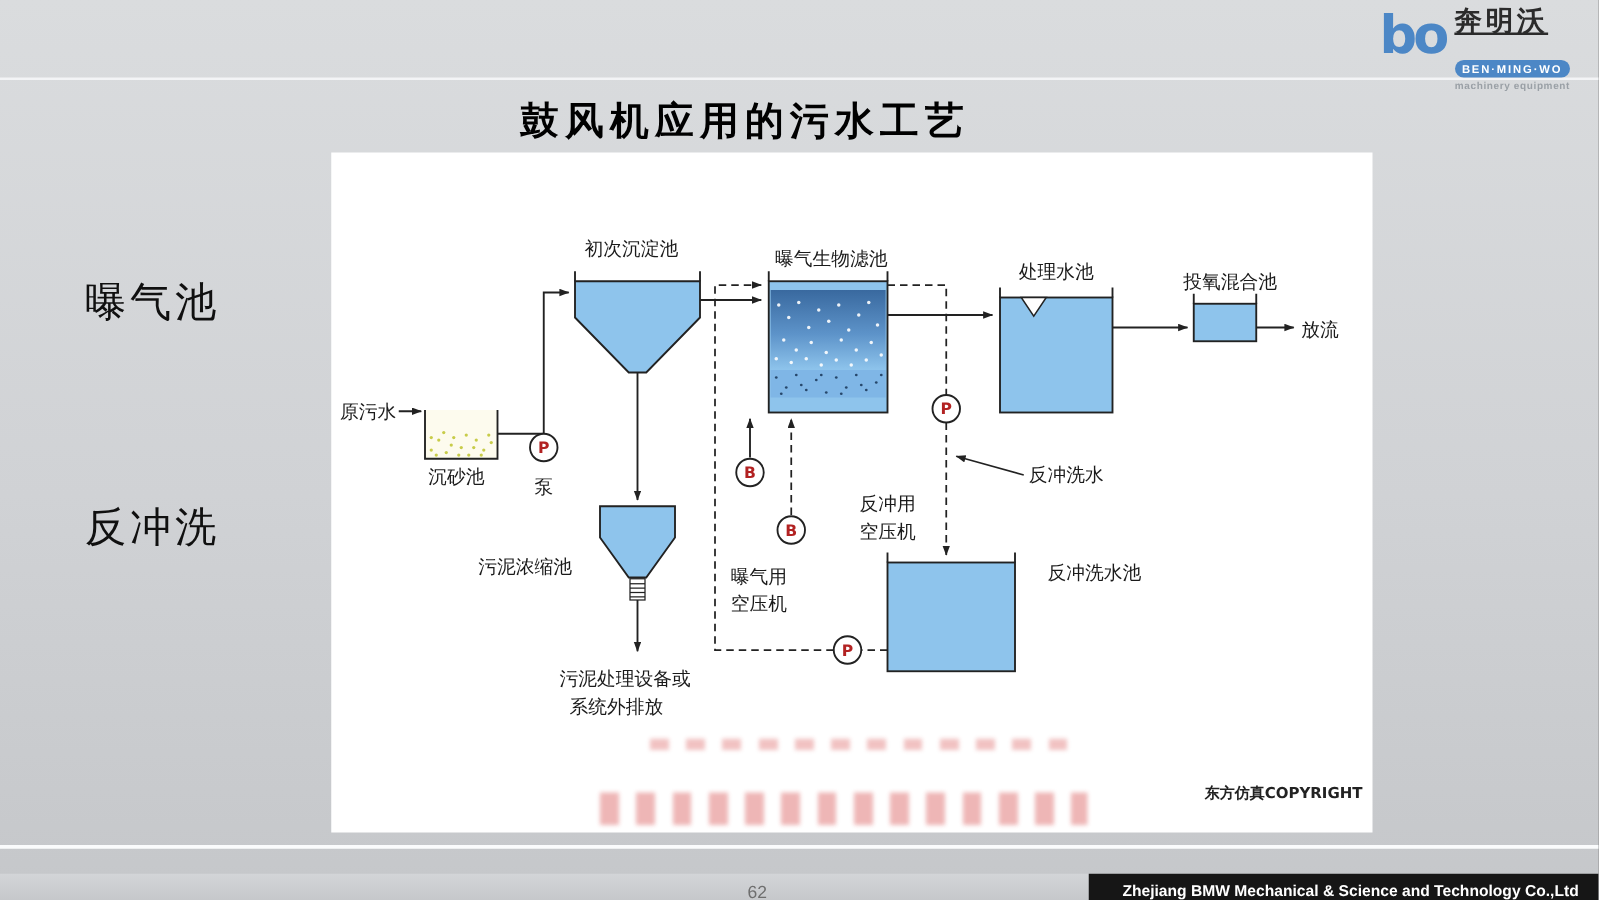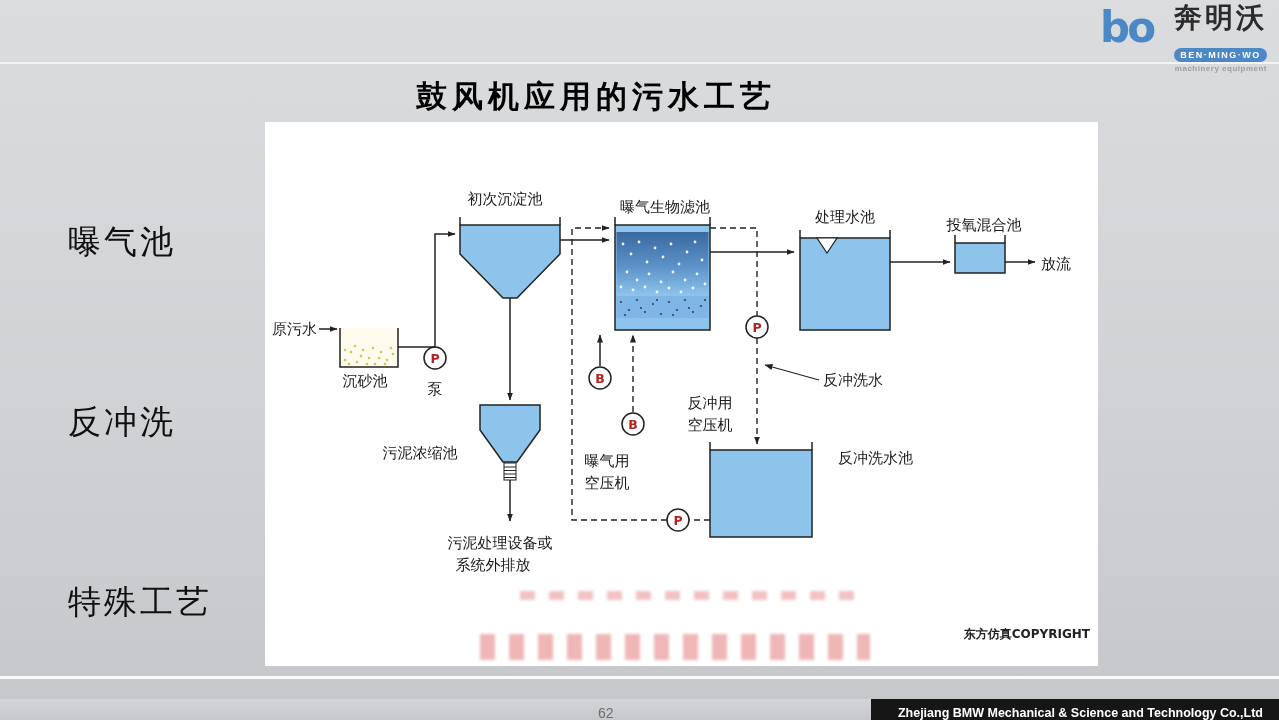--- a/index.html
+++ b/index.html
@@ -1,25 +1,25 @@
 <!DOCTYPE html>
 <html><head>
 <meta charset="utf-8">
 <style>
   html,body{margin:0;padding:0;background:#888;}
   .slide{position:relative;width:1279px;height:720px;overflow:hidden;
     background:linear-gradient(180deg,#dadcde 0%,#d0d2d5 55%,#c5c7ca 100%);
     font-family:"Liberation Sans",sans-serif;}
   .top-divider{position:absolute;top:62px;left:0;width:1279px;height:2px;background:#f3f4f6;}
   
-  .logo{position:absolute;top:5px;right:12px;display:flex;align-items:flex-start;gap:21px;}
+  .logo{position:absolute;top:5px;right:23px;display:flex;align-items:flex-start;gap:7px;}
   .logo-mark{font-family:"DejaVu Sans",sans-serif;font-weight:bold;font-size:42px;line-height:46px;
     color:#4c87c6;letter-spacing:-3px;}
   .logo-right{display:flex;flex-direction:column;}
-  .logo-name{font-family:"DejaVu Sans",sans-serif;font-weight:bold;font-size:28px;line-height:25px;color:#2b2b2b;letter-spacing:3px;}
+  .logo-name{font-family:"DejaVu Sans",sans-serif;font-weight:bold;font-size:22px;line-height:25px;color:#2b2b2b;letter-spacing:3px;text-decoration:underline;}
   .logo-badge{background:#4c87c6;color:#fff;font-size:9px;font-weight:bold;letter-spacing:1.5px;
     padding:2px 6px;border-radius:8px;text-align:center;margin-top:18px;white-space:nowrap;}
   .logo-tagline{font-size:8px;color:#9aa0a6;text-align:right;margin-top:2px;letter-spacing:.5px;font-weight:bold;}
   
   .title{position:absolute;top:76px;left:416px;font-family:Liberation Sans, sans-serif;
     font-weight:bold;font-size:31px;color:#000;letter-spacing:5px;white-space:nowrap;}
   
   .side-label{position:absolute;left:68px;font-family:"DejaVu Serif",serif;
     font-size:33px;color:#101010;letter-spacing:3px;white-space:nowrap;}
   #side-0{top:220px}#side-1{top:400px}#side-2{top:580px}
@@ -56,21 +56,20 @@
       <div class="logo-name">奔明沃</div>
       <div class="logo-badge">BEN·MING·WO</div>
       <div class="logo-tagline">machinery equipment</div>
     </div>
   </div>
 
   <div class="title">鼓风机应用的污水工艺</div>
 
   <div class="side-label" id="side-0">曝气池</div>
   <div class="side-label" id="side-1">反冲洗</div>
-  <div class="side-label" id="side-2">特殊工艺</div>
 
   <div class="diagram">
     <svg viewBox="0 0 833 543" width="833" height="543">
       <defs>
         <marker id="arw" markerWidth="9" markerHeight="8" refX="7.5" refY="3" orient="auto" markerUnits="userSpaceOnUse">
           <path d="M0,0 L8,3 L0,6 Z" fill="#222"></path>
         </marker>
         <linearGradient id="bafGrad" x1="0" y1="0" x2="0" y2="1">
           <stop offset="0" stop-color="#39699f"></stop>
           <stop offset="0.55" stop-color="#5d93c9"></stop>

